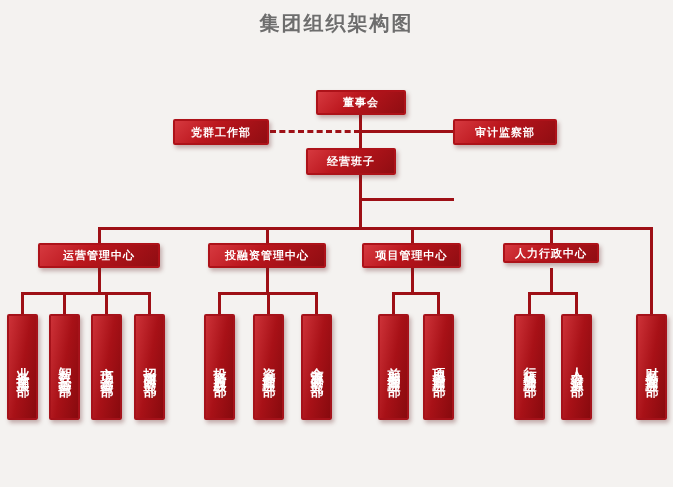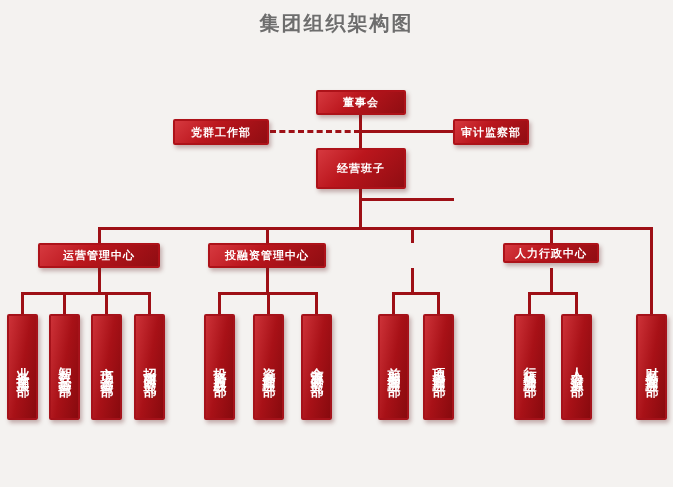--- a/index.html
+++ b/index.html
@@ -78,27 +78,28 @@
   <div class="vline" style="left:315px;top:292px;height:22px"></div>
   <div class="vline" style="left:392px;top:292px;height:22px"></div>
   <div class="vline" style="left:437px;top:292px;height:22px"></div>
   <div class="vline" style="left:528px;top:292px;height:22px"></div>
   <div class="vline" style="left:575px;top:292px;height:22px"></div>
 
   <div class="hnode" style="left:316px;top:90px;width:90px;height:25px">董事会</div>
 
   <div class="hnode" style="left:173px;top:119px;width:96px;height:26px">党群工作部</div>
 
-  <div class="hnode" style="left:453px;top:119px;width:76px;height:26px">审计监察部</div>
+  <div class="hnode" style="left:453px;top:119px;width:104px;height:26px">审计监察部</div>
 
-  <div class="hnode" style="left:316px;top:148px;width:90px;height:41px">经营班子</div>
+  <div class="hnode" style="left:306px;top:148px;width:90px;height:27px">经营班子</div>
 
 
   <div class="hnode" style="left:38px;top:243px;width:122px;height:25px">运营管理中心</div>
   <div class="hnode" style="left:208px;top:243px;width:118px;height:25px">投融资管理中心</div>
+  <div class="hnode" style="left:362px;top:243px;width:99px;height:25px">项目管理中心</div>
   <div class="hnode" style="left:503px;top:243px;width:96px;height:20px">人力行政中心</div>
 
   <div class="vnode" style="left:7px">业务拓展部</div>
   <div class="vnode" style="left:49px">智数运营部</div>
   <div class="vnode" style="left:91px">市场运营部</div>
   <div class="vnode" style="left:134px">招商研究部</div>
 
   <div class="vnode" style="left:204px">投资股权部</div>
   <div class="vnode" style="left:253px">资产管理部</div>
   <div class="vnode" style="left:301px">金源研究部</div>

